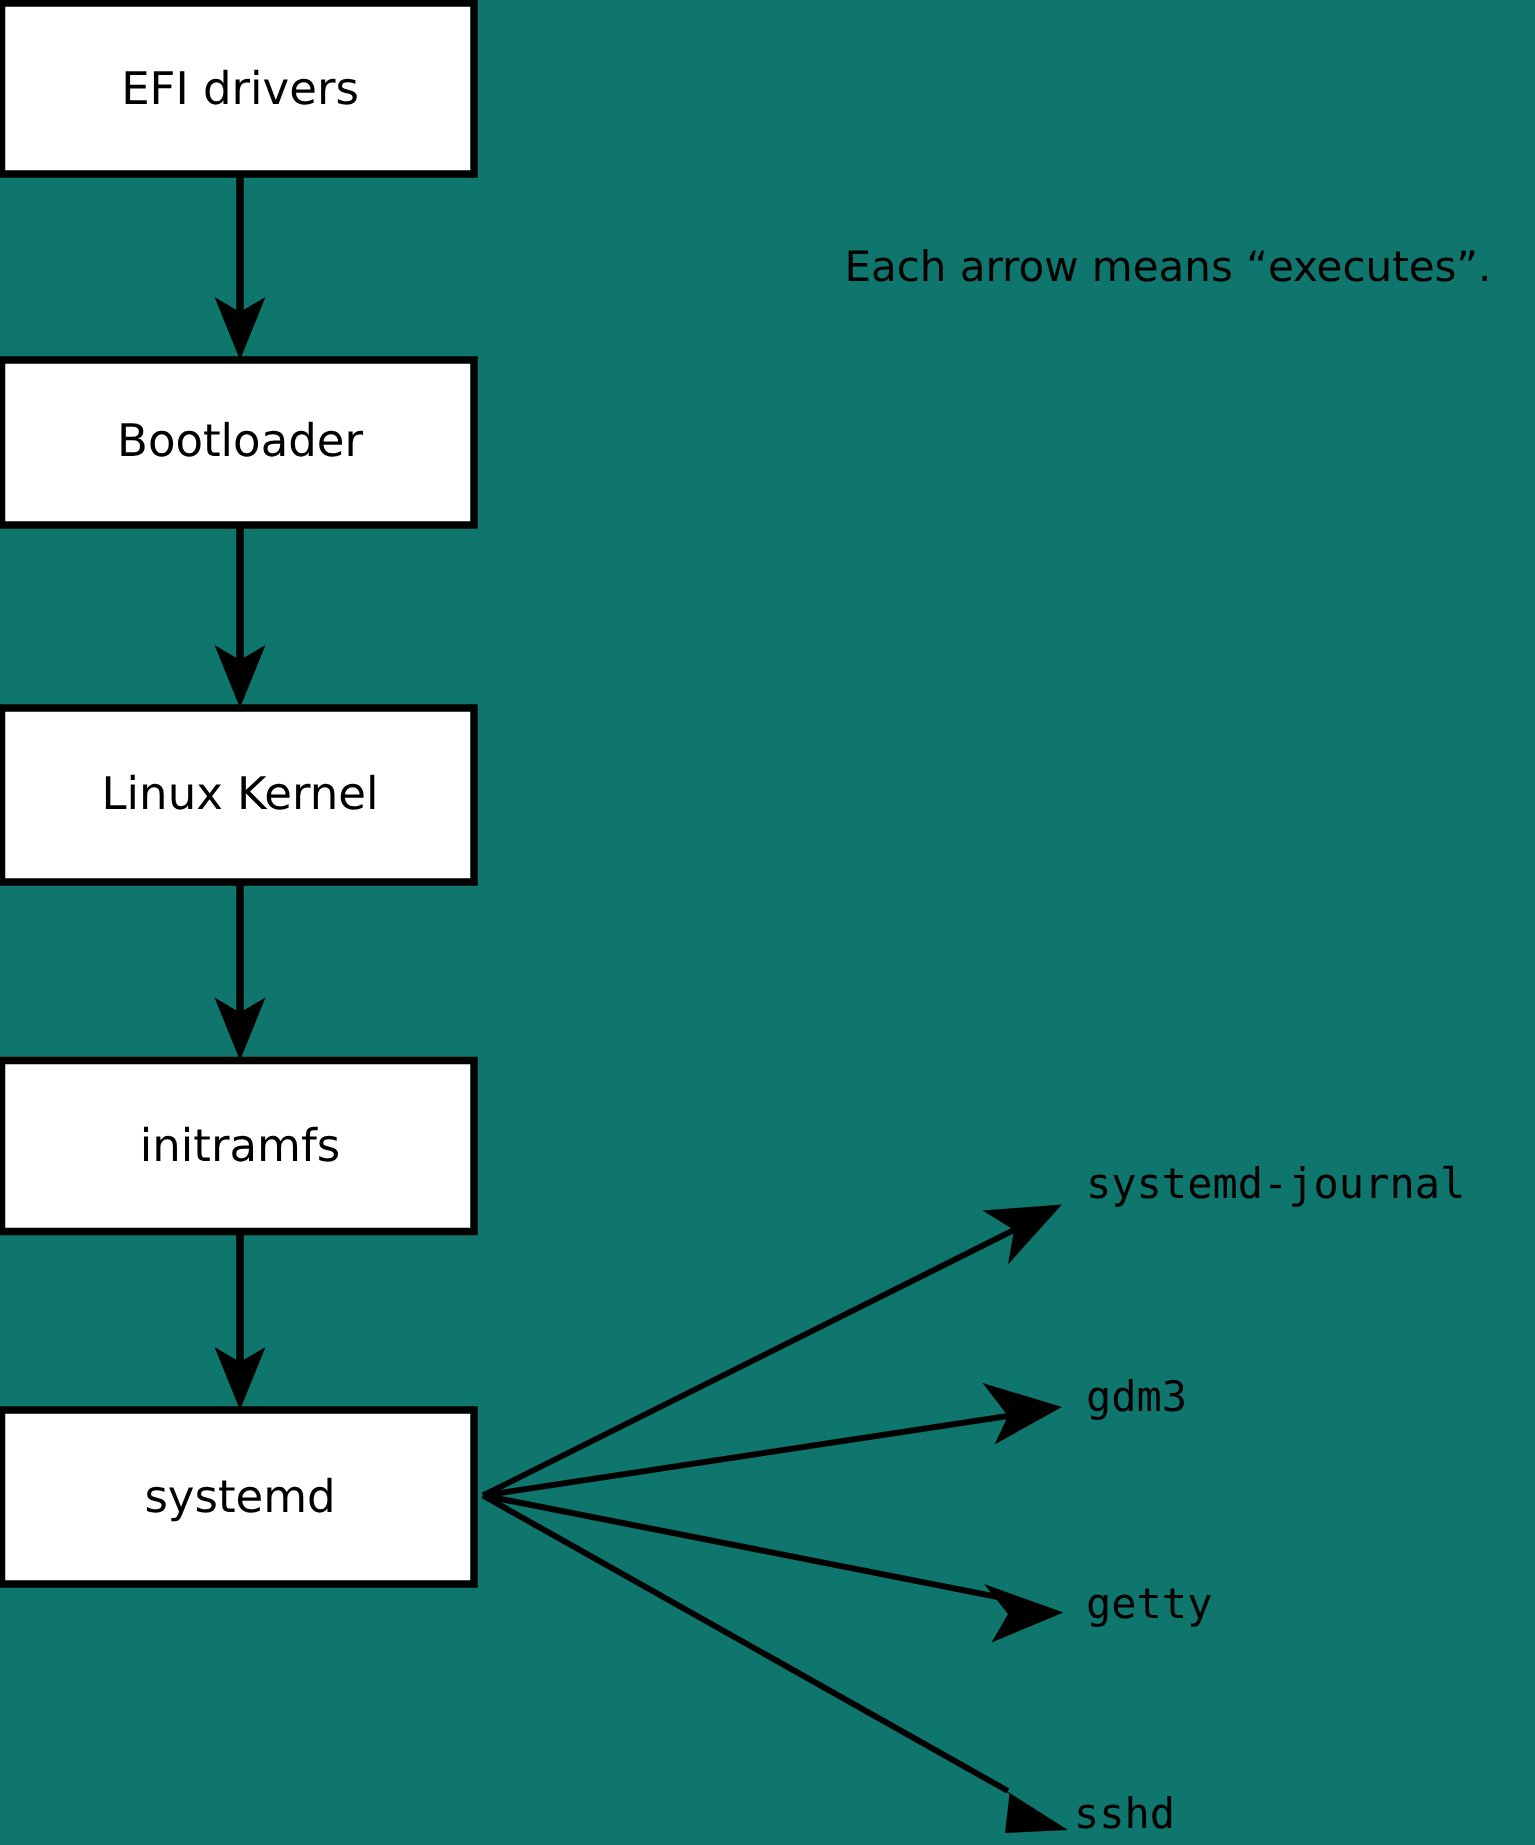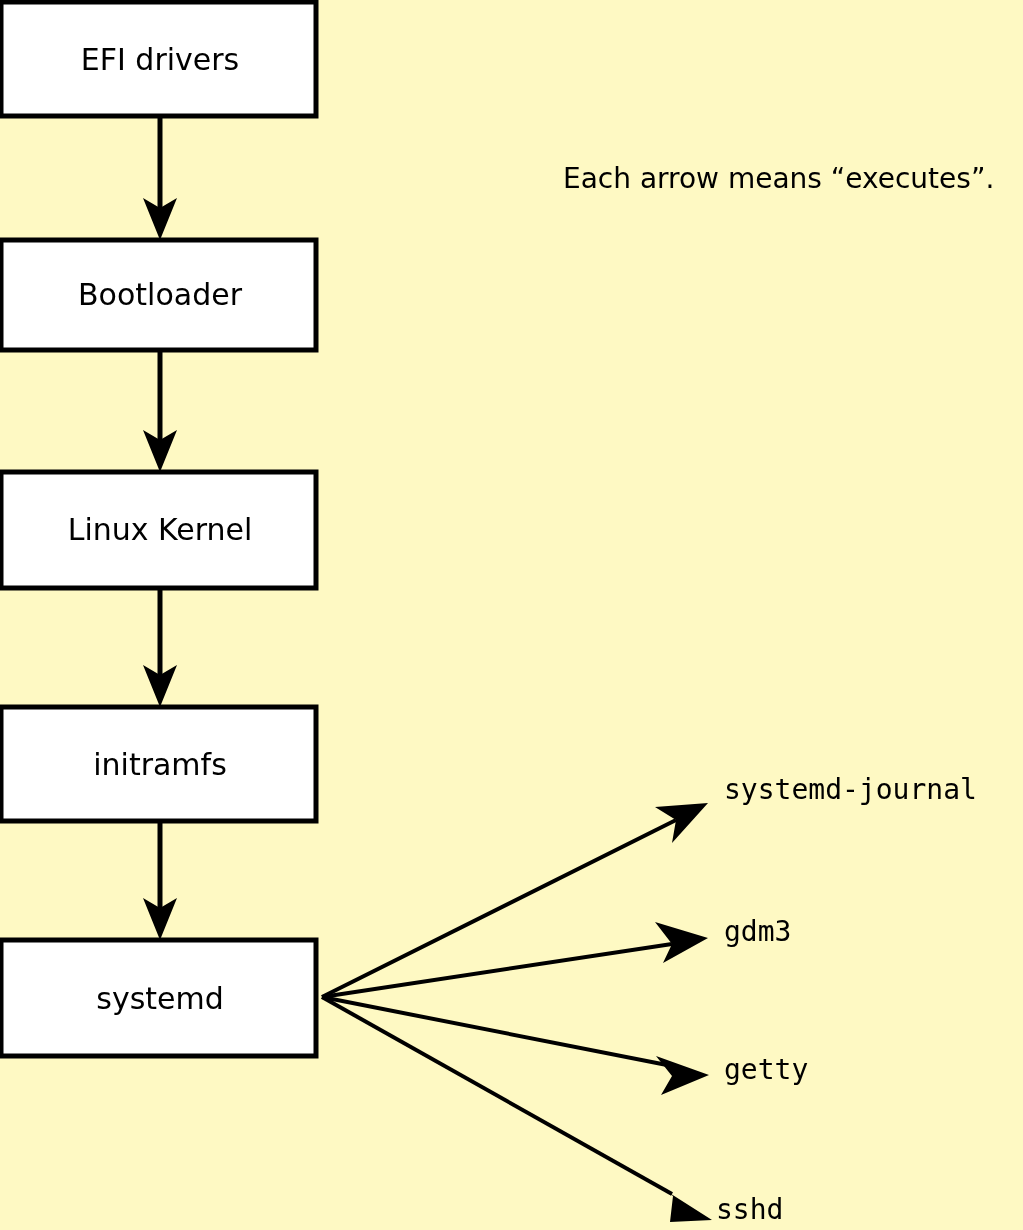--- a/index.html
+++ b/index.html
@@ -4,21 +4,21 @@
 <style>
   html, body {
     margin: 0;
     padding: 0;
     background: #ffffff;
   }
   #canvas {
     position: relative;
     width: 1023px;
     height: 1230px;
-    background: #fef9c3;
+    background: #0f766e;
     overflow: hidden;
     font-family: "DejaVu Sans", sans-serif;
   }
   #diagram-svg {
     position: absolute;
     left: 0;
     top: 0;
     width: 1023px;
     height: 1230px;
     display: block;

